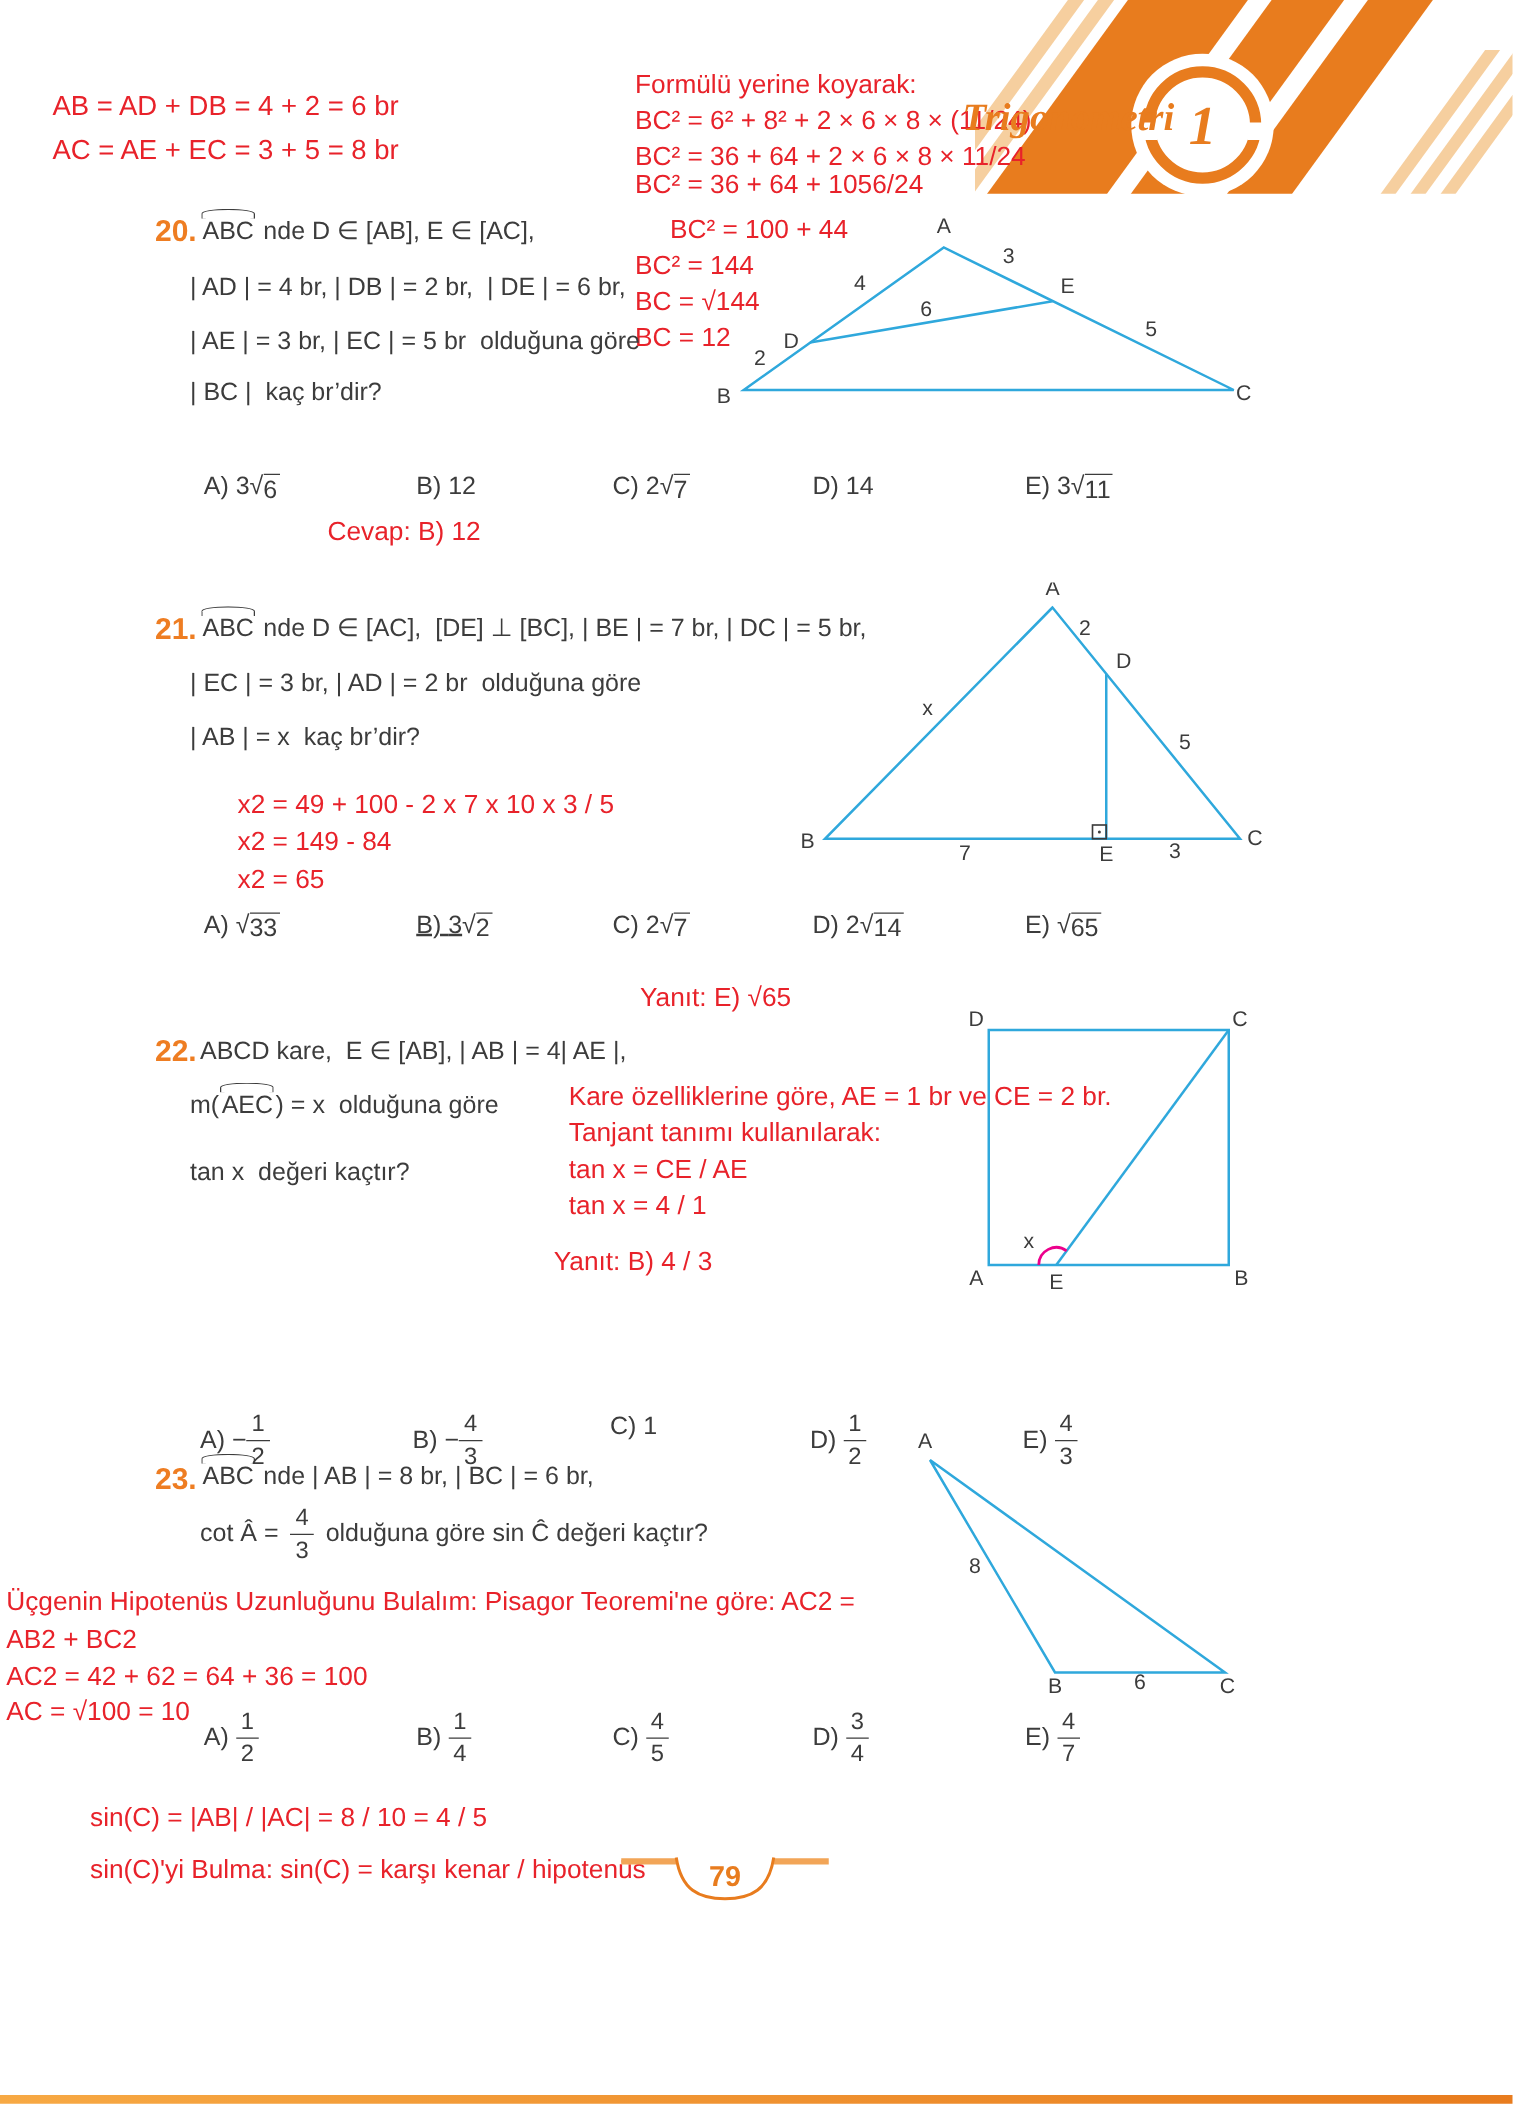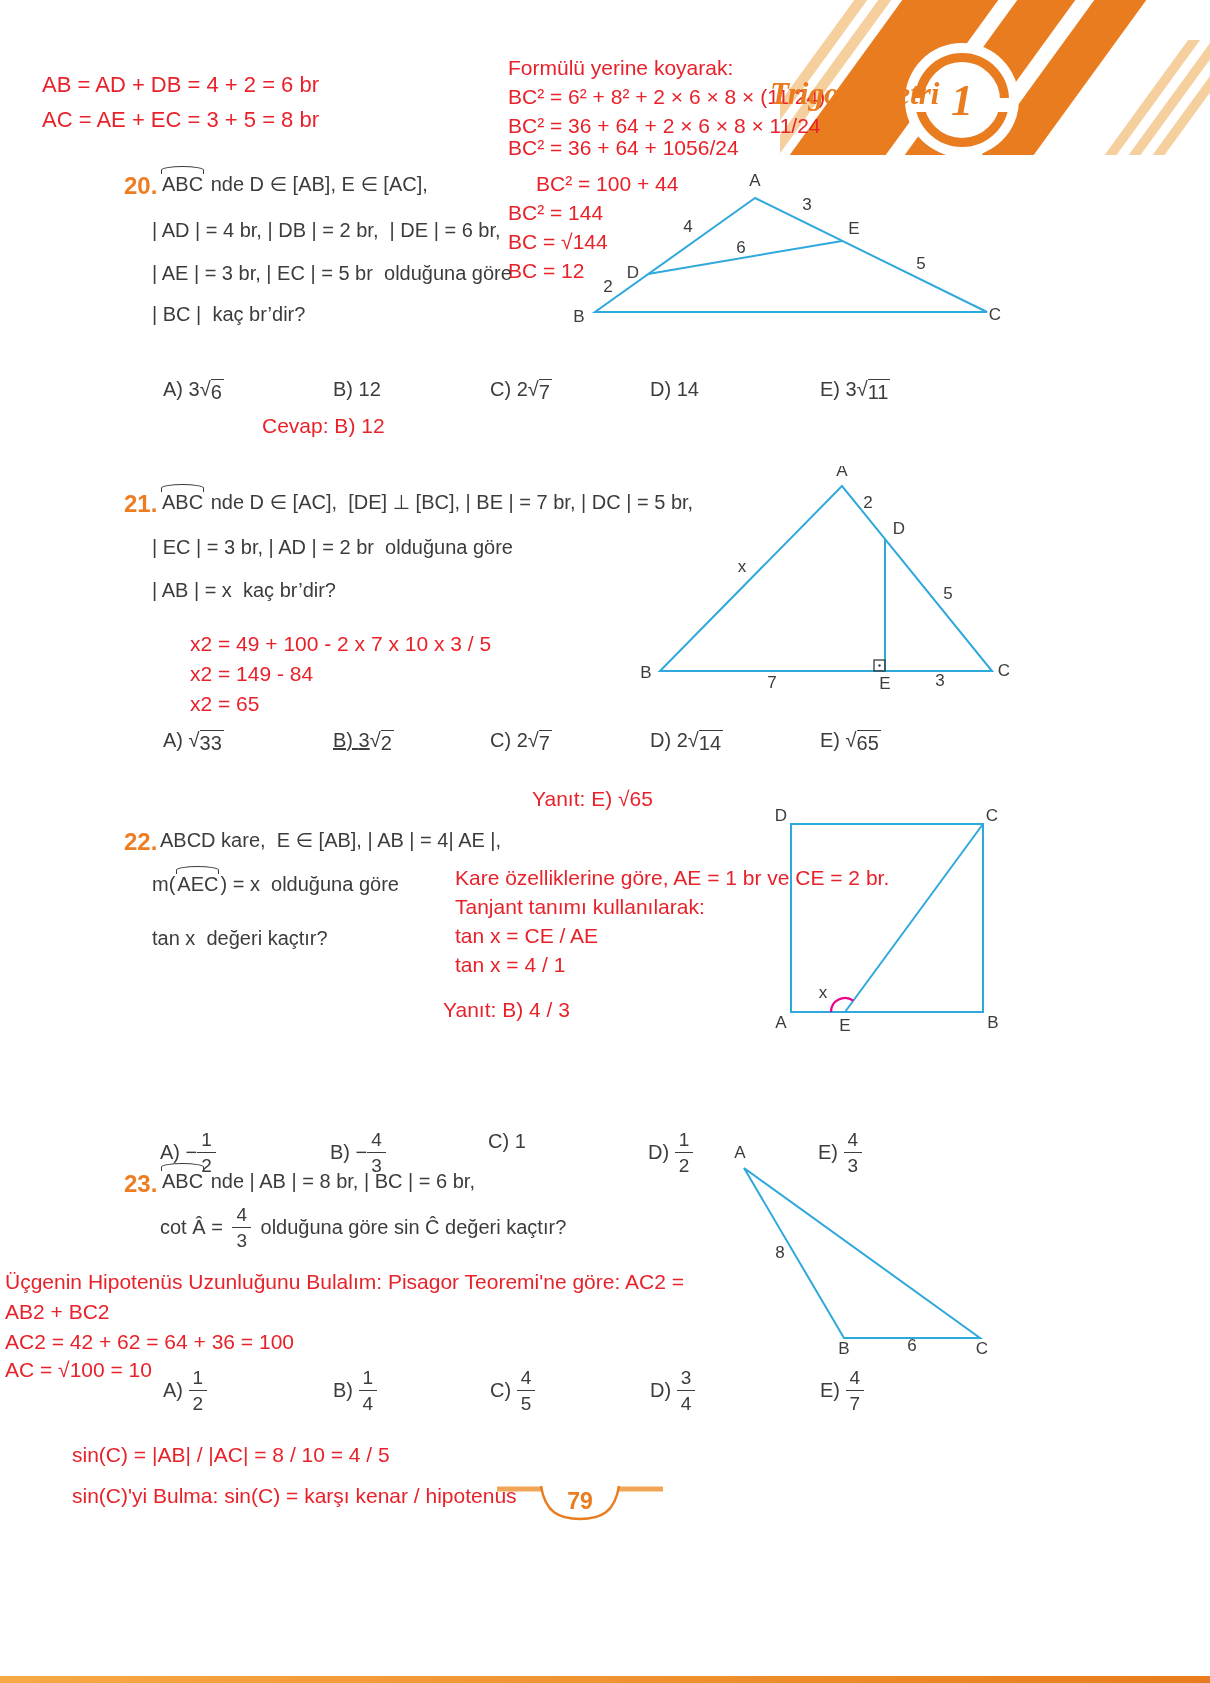--- a/index.html
+++ b/index.html
@@ -131,21 +131,21 @@
   <text x="142" y="222" text-anchor="middle">7</text>
   <text x="310" y="220" text-anchor="middle">3</text>
 </svg>
 
 <span class="opt" style="left:163px;top:729px;"><span>A) </span><span class="rt"><span class="rad">33</span></span></span>
 <span class="opt" style="left:333px;top:729px;text-decoration:underline;"><span>B) </span><span>3</span><span class="rt"><span class="rad">2</span></span></span>
 <span class="opt" style="left:490px;top:729px;"><span>C) </span><span>2</span><span class="rt"><span class="rad">7</span></span></span>
 <span class="opt" style="left:650px;top:729px;"><span>D) </span><span>2</span><span class="rt"><span class="rad">14</span></span></span>
 <span class="opt" style="left:820px;top:729px;"><span>E) </span><span class="rt"><span class="rad">65</span></span></span>
 
-<div class="abs red" style="left:512px;top:787px;margin-left:20px;">Yanıt: E) √65</div>
+<div class="abs red" style="left:512px;top:787px;">Yanıt: E) √65</div>
 
 <div class="abs pnum" style="left:124px;top:828px;">22.</div>
 <div class="abs prob-line" style="left:160px;top:828px;">ABCD kare,  E ∈ [AB], | AB | = 4| AE |,</div>
 <div class="abs prob-line" style="left:152px;top:873px;"><span>m(</span><span class="arc">AEC</span><span>) = x  olduğuna göre</span></div>
 <div class="abs prob-line" style="left:152px;top:927px;">tan x  değeri kaçtır?</div>
 
 <div class="abs red" style="left:455px;top:866px;">Kare özelliklerine göre, AE = 1 br ve CE = 2 br.</div>
 <div class="abs red" style="left:455px;top:895px;">Tanjant tanımı kullanılarak:</div>
 <div class="abs red" style="left:455px;top:924px;">tan x = CE / AE</div>
 <div class="abs red" style="left:455px;top:953px;">tan x = 4 / 1</div>

